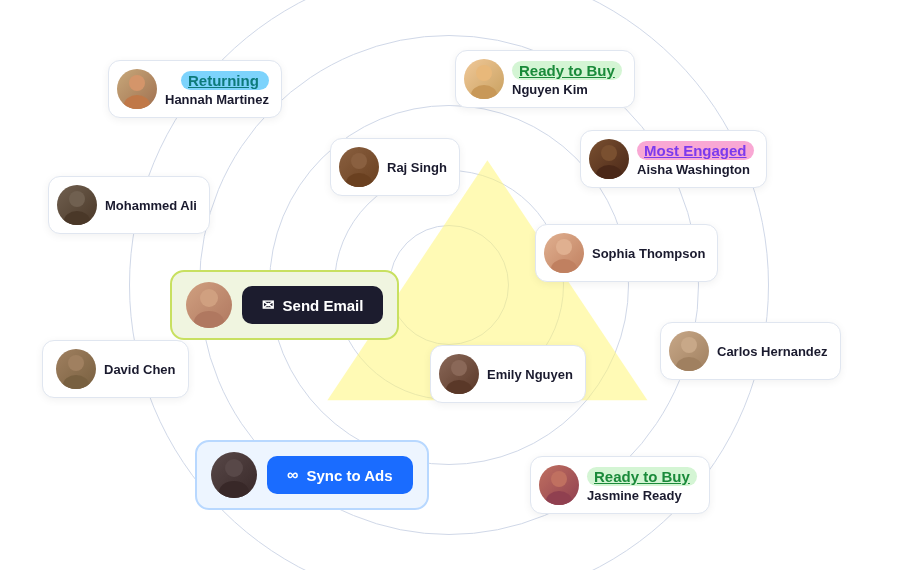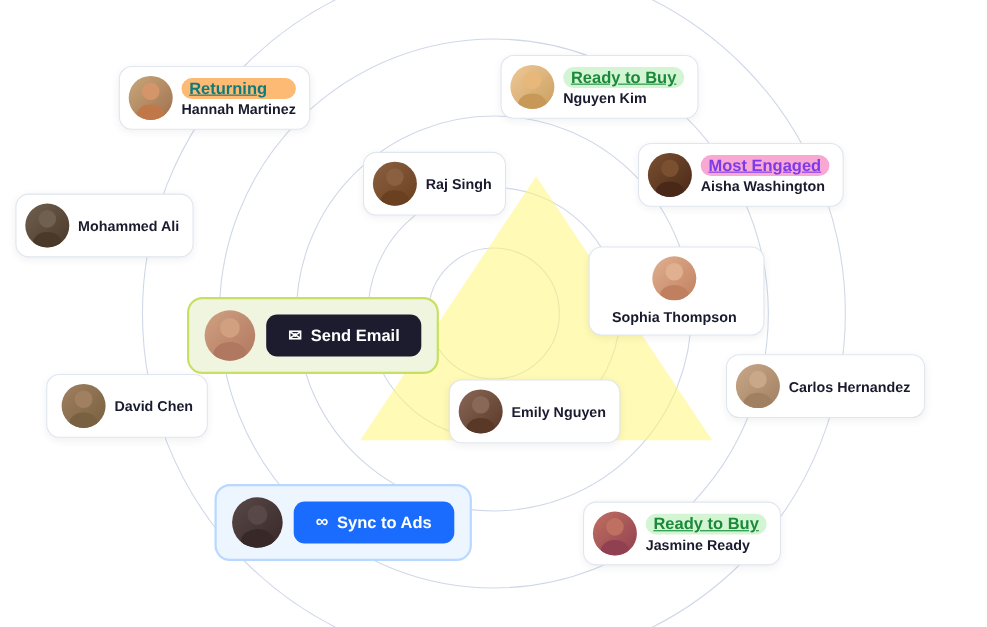--- a/index.html
+++ b/index.html
@@ -109,22 +109,23 @@
     }
     .badge-green {
       background: #d4f5d4;
       color: #1a8a3a;
     }
     .badge-purple {
       background: #f9a8d4;
       color: #7c3aed;
     }
     .badge-teal {
-      background: #fdba74;
+      background: #7dd3fc;
       color: #0e7a7a;
+      margin-left: 16px;
     }
 
     
     .action-card {
       position: absolute;
       border-radius: 14px;
       display: flex;
       align-items: center;
       padding: 10px 14px;
       gap: 10px;
@@ -253,33 +254,33 @@
           <circle cx="20" cy="14" r="8" fill="#7a5030"></circle>
           <ellipse cx="20" cy="36" rx="13" ry="10" fill="#4a2818"></ellipse>
         </svg>
     </div>
     <div class="person-info">
       <span class="badge badge-purple">Most Engaged</span>
       <span class="person-name">Aisha Washington</span>
     </div>
   </div>
 
-  <div class="person-card" style="top:176px; left:14px; min-width:140px;">
+  <div class="person-card" style="top:176px; left:48px; min-width:140px;">
     <div class="person-avatar av-mohammed">
       <svg viewBox="0 0 40 40" width="40" height="40">
           <circle cx="20" cy="14" r="8" fill="#706050"></circle>
           <ellipse cx="20" cy="36" rx="13" ry="10" fill="#4a3828"></ellipse>
         </svg>
     </div>
     <div class="person-info">
       <span class="person-name">Mohammed Ali</span>
     </div>
   </div>
 
-  <div class="person-card" style="top:224px; left:535px; min-width:160px;flex-direction:column;">
+  <div class="person-card" style="top:224px; left:535px; min-width:160px;">
     <div class="person-avatar av-sophia">
       <svg viewBox="0 0 40 40" width="40" height="40">
           <circle cx="20" cy="14" r="8" fill="#e0b090"></circle>
           <ellipse cx="20" cy="36" rx="13" ry="10" fill="#c08060"></ellipse>
         </svg>
     </div>
     <div class="person-info">
       <span class="person-name">Sophia Thompson</span>
     </div>
   </div>
@@ -302,21 +303,21 @@
       <svg viewBox="0 0 40 40" width="40" height="40">
           <circle cx="20" cy="14" r="8" fill="#a08060"></circle>
           <ellipse cx="20" cy="36" rx="13" ry="10" fill="#786040"></ellipse>
         </svg>
     </div>
     <div class="person-info">
       <span class="person-name">David Chen</span>
     </div>
   </div>
 
-  <div class="person-card" style="top:345px; left:408px; min-width:140px;">
+  <div class="person-card" style="top:345px; left:430px; min-width:140px;">
     <div class="person-avatar av-emily">
       <svg viewBox="0 0 40 40" width="40" height="40">
           <circle cx="20" cy="14" r="8" fill="#8a6858"></circle>
           <ellipse cx="20" cy="36" rx="13" ry="10" fill="#5a3828"></ellipse>
         </svg>
     </div>
     <div class="person-info">
       <span class="person-name">Emily Nguyen</span>
     </div>
   </div>

